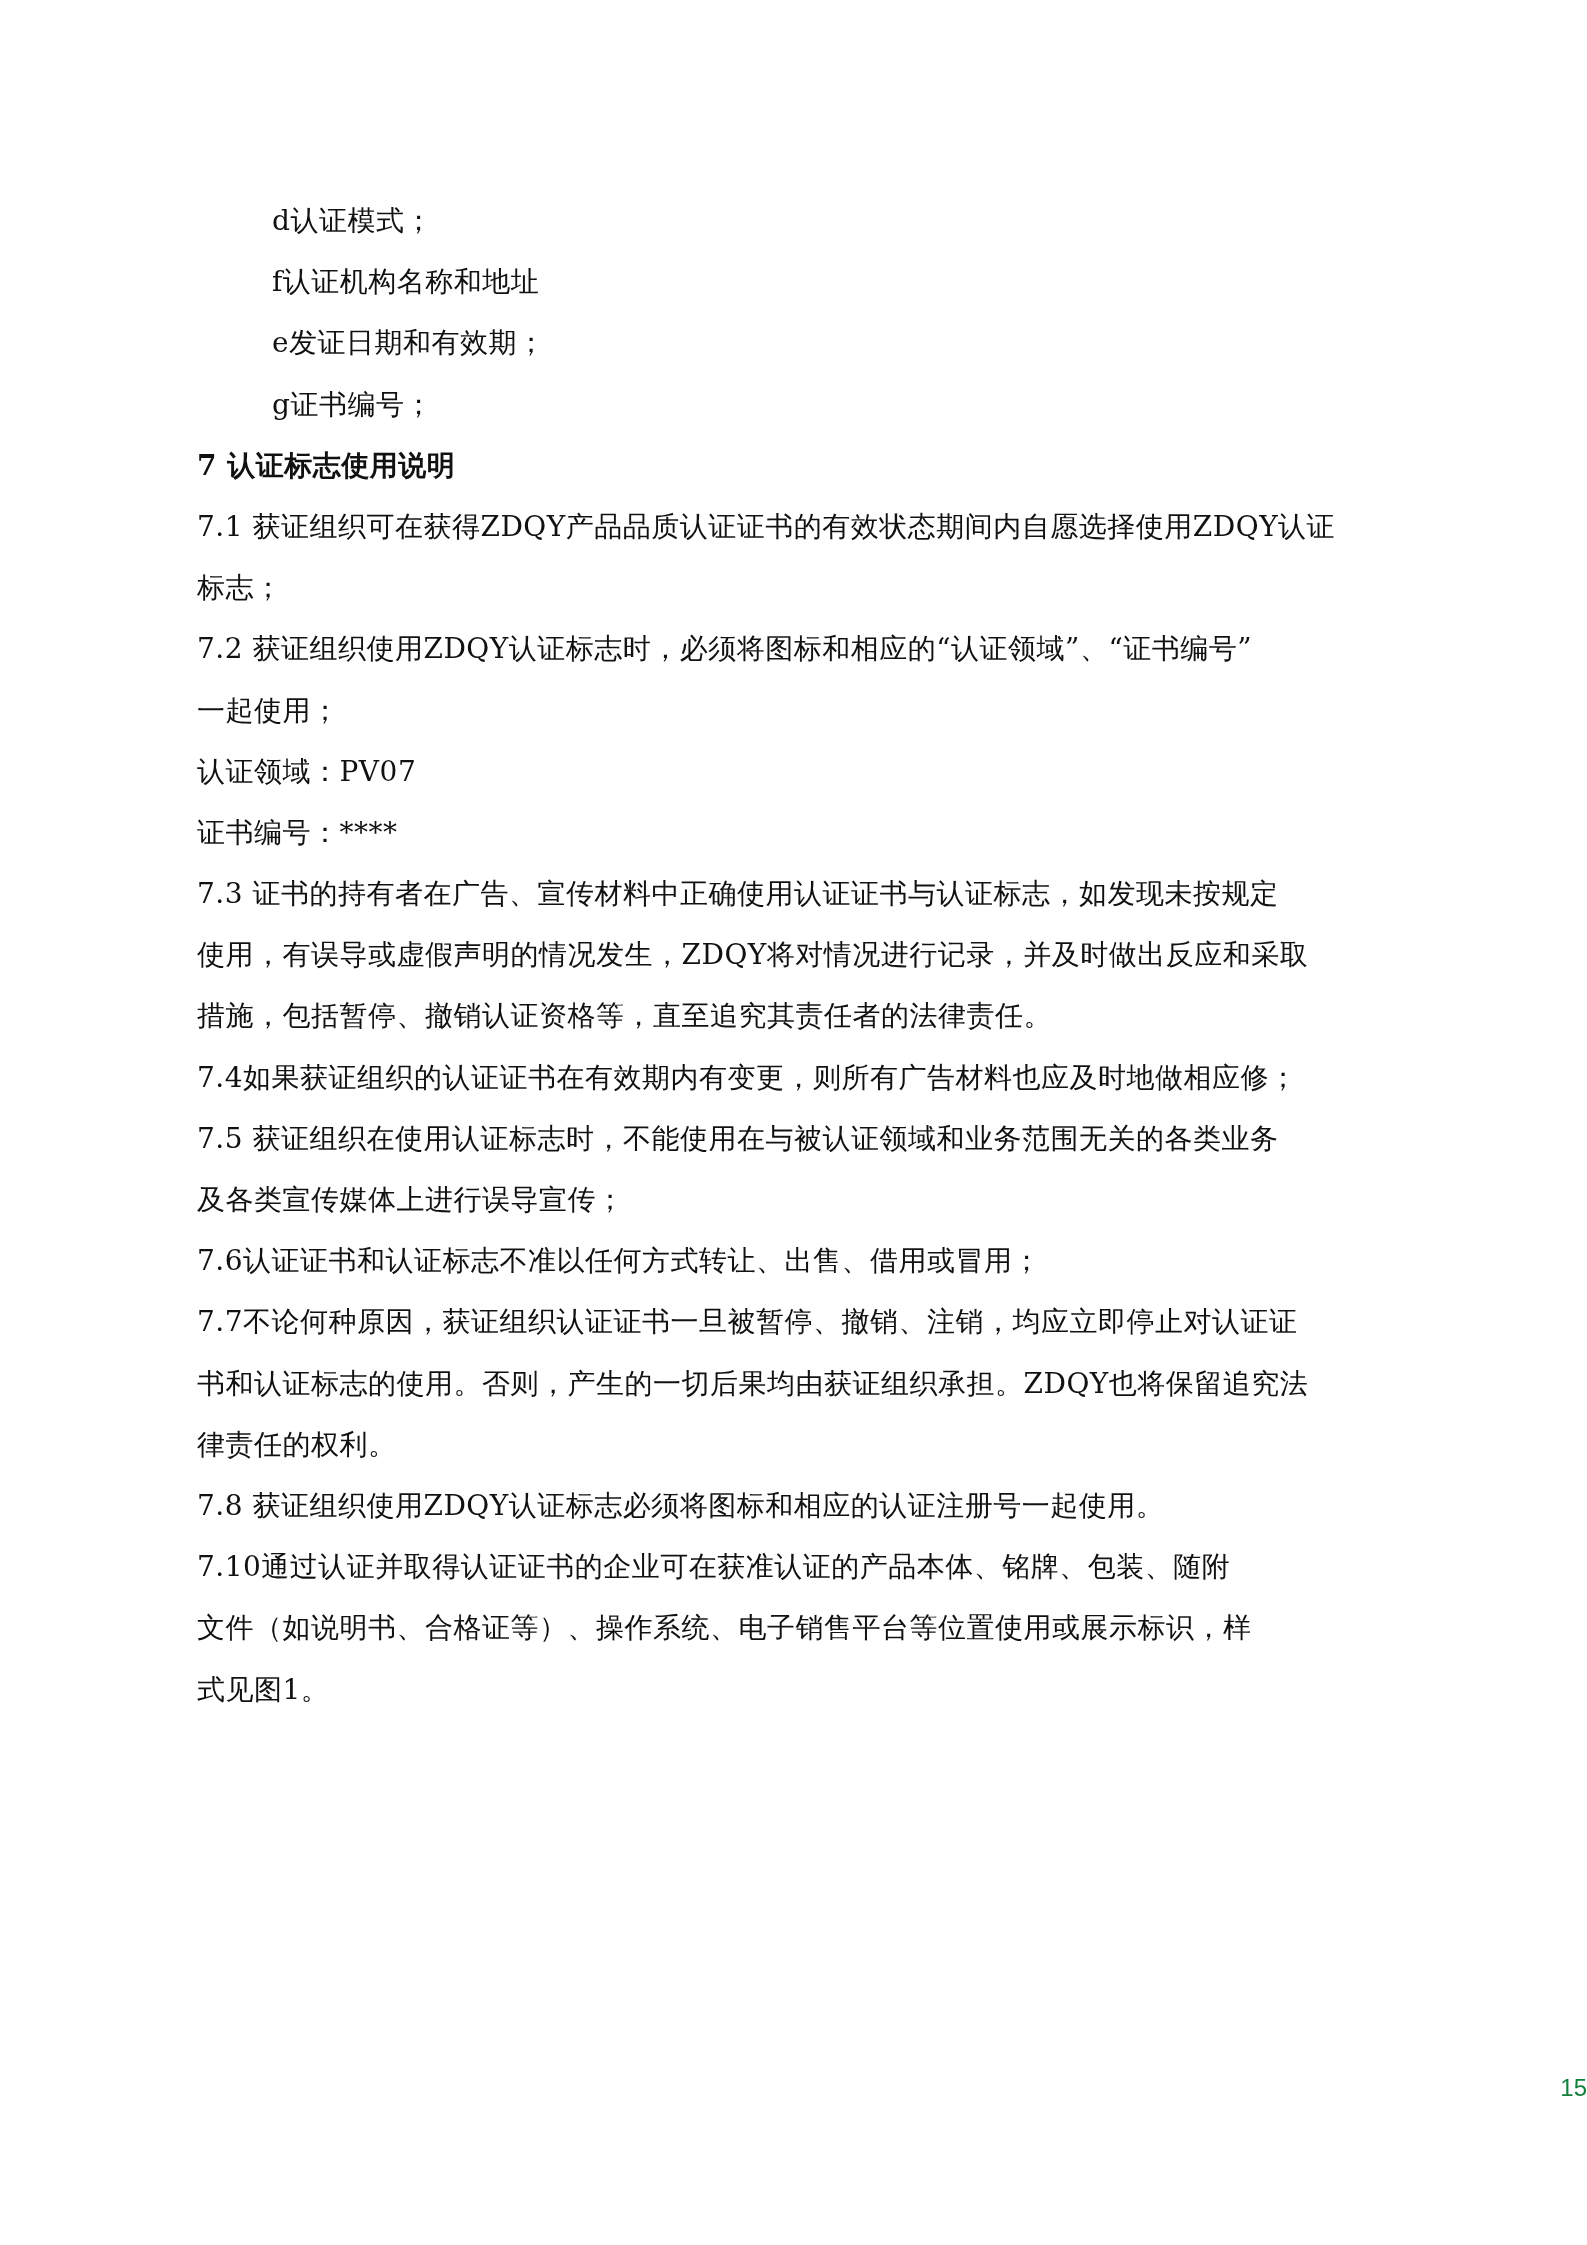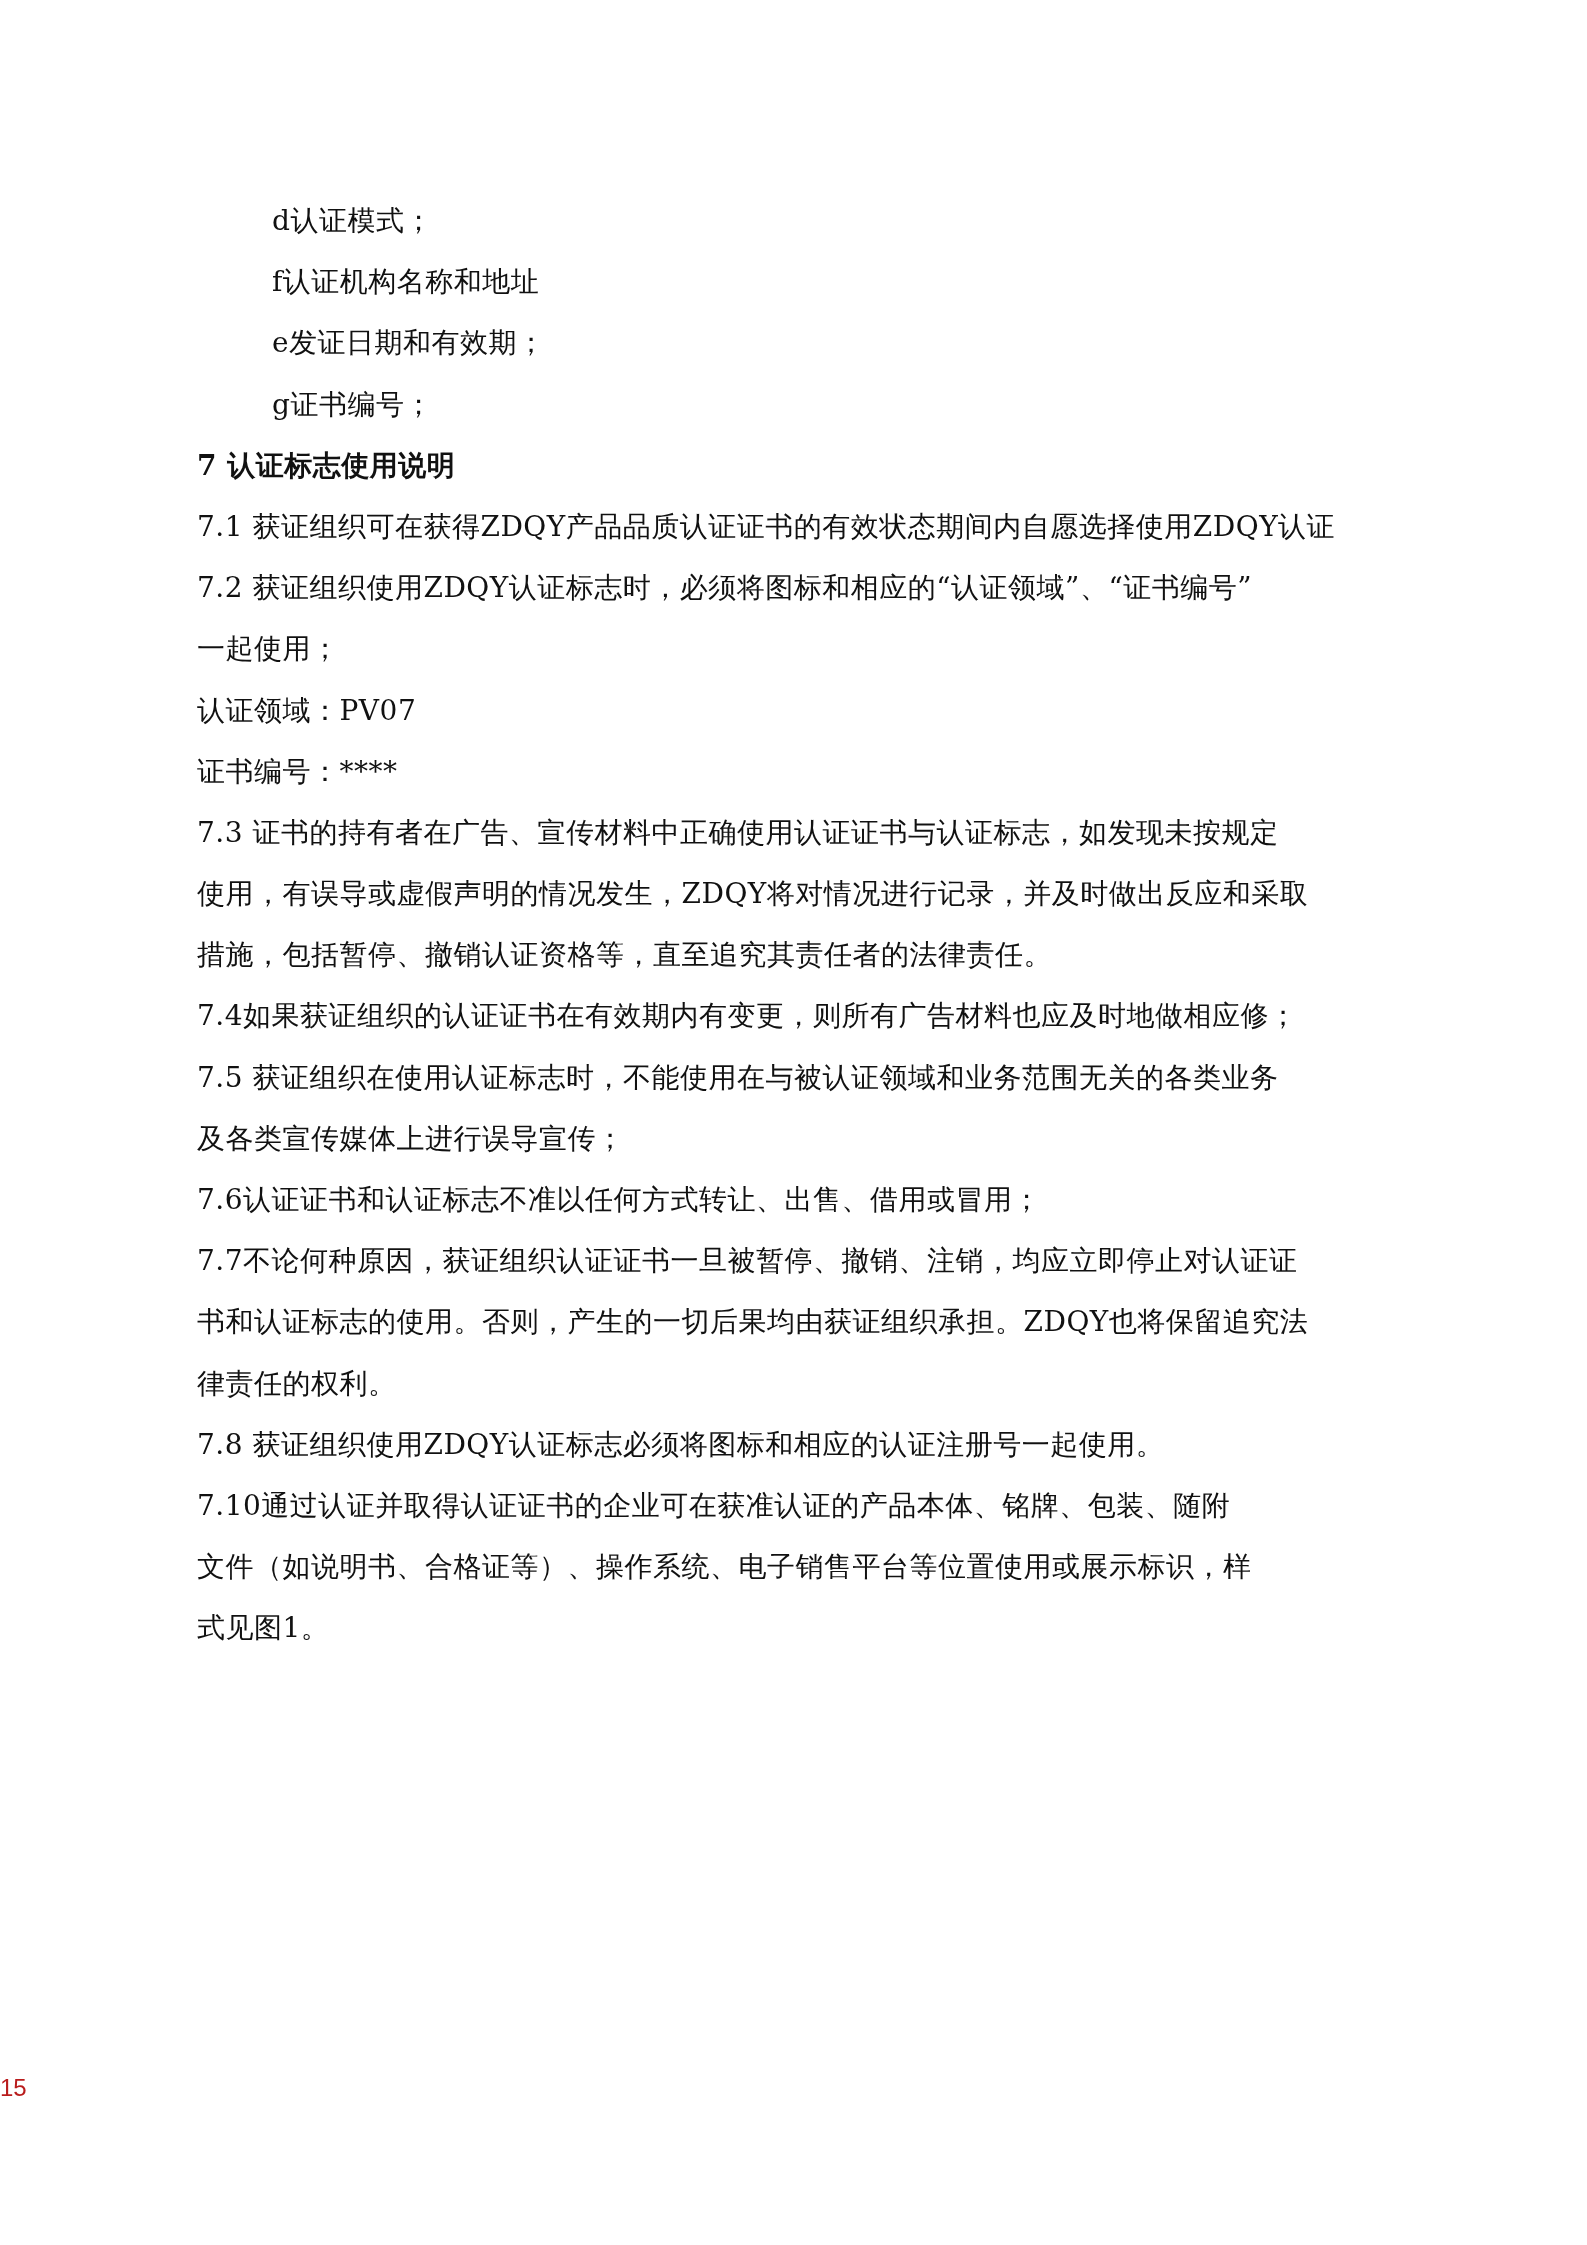--- a/index.html
+++ b/index.html
@@ -40,40 +40,41 @@
     }
     .heading {
       font-weight: bold;
       font-family: "DejaVu Serif", serif;
     }
     .page-number {
       position: absolute;
       top: 2074px;
       left: 0;
       width: 1587px;
-      text-align: left;
+      text-align: right;
       font-family: "Liberation Sans", sans-serif;
       font-size: 24px;
-      color: #b91c1c;
+      color: #15803d;
     }
   </style>
 </head>
 <body>
 
 <div class="page">
   <div class="content">
 
     <div class="line indent">d认证模式；</div>
     <div class="line indent">f认证机构名称和地址</div>
     <div class="line indent">e发证日期和有效期；</div>
     <div class="line indent">g证书编号；</div>
 
     <div class="line heading">7 认证标志使用说明</div>
 
     <div class="line">7.1 获证组织可在获得ZDQY产品品质认证证书的有效状态期间内自愿选择使用ZDQY认证</div>
+    <div class="line">标志；</div>
     <div class="line">7.2 获证组织使用ZDQY认证标志时，必须将图标和相应的“认证领域”、“证书编号”</div>
     <div class="line">一起使用；</div>
     <div class="line">认证领域：PV07</div>
     <div class="line">证书编号：****</div>
     <div class="line">7.3 证书的持有者在广告、宣传材料中正确使用认证证书与认证标志，如发现未按规定</div>
     <div class="line">使用，有误导或虚假声明的情况发生，ZDQY将对情况进行记录，并及时做出反应和采取</div>
     <div class="line">措施，包括暂停、撤销认证资格等，直至追究其责任者的法律责任。</div>
     <div class="line">7.4如果获证组织的认证证书在有效期内有变更，则所有广告材料也应及时地做相应修；</div>
     <div class="line">7.5 获证组织在使用认证标志时，不能使用在与被认证领域和业务范围无关的各类业务</div>
     <div class="line">及各类宣传媒体上进行误导宣传；</div>

